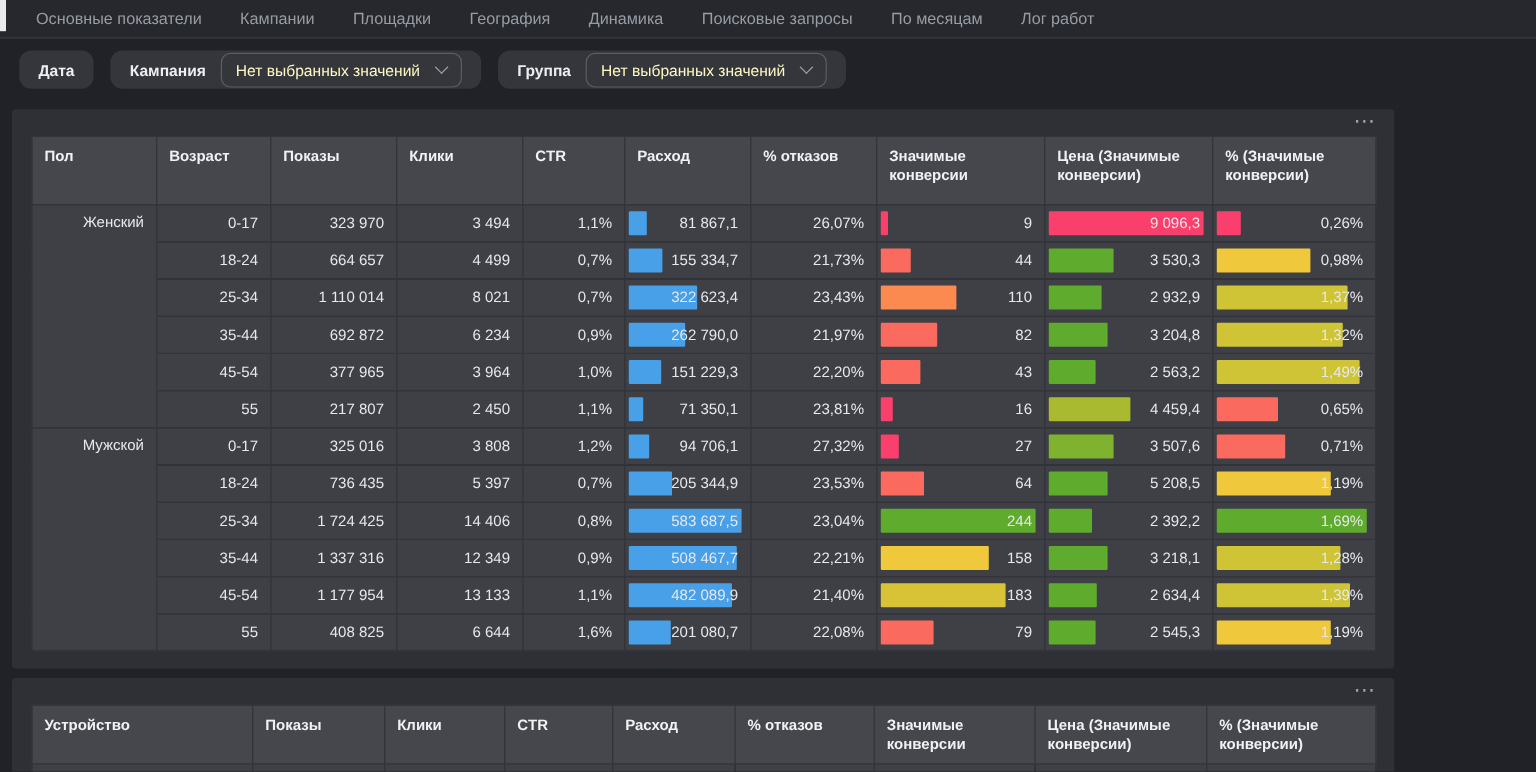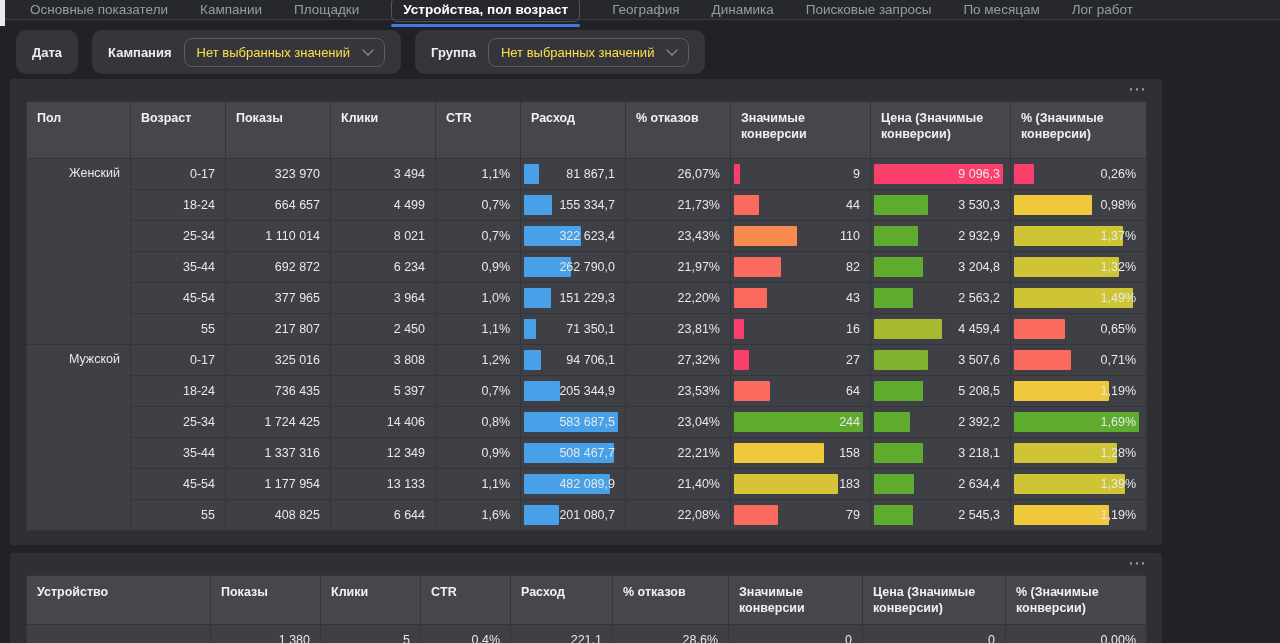--- a/index.html
+++ b/index.html
@@ -3,38 +3,38 @@
 <meta charset="utf-8">
 <style>
   * { margin:0; padding:0; box-sizing:border-box; }
   html,body { width:1280px; height:643px; overflow:hidden; background:#202227;
     font-family:"Liberation Sans", sans-serif; }
   .screen { position:relative; width:1280px; height:643px; }
 
   .edge-artifact { position:absolute; left:0; top:0; width:5px; height:26px; background:#E9EAEB; z-index:5; }
 
   
-  .tabbar { height:20px; display:flex; align-items:center; gap:32px; padding-left:30px;
+  .tabbar { height:32px; display:flex; align-items:center; gap:32px; padding-left:30px;
     background:#26282D; border-bottom:1px solid #3A3C42; }
   .tab { color:#979CA5; font-size:13.5px; white-space:nowrap; cursor:pointer; }
   .tab.active { color:#FFFFFF; font-weight:bold; border:1px solid #54565E; border-radius:6px;
     padding:4px 11px; position:relative; }
   .tab.active::after { content:""; position:absolute; left:-1px; right:-1px; bottom:-6px;
     height:3px; background:#3E7CDB; border-radius:2px; }
 
   
   .filterbar { display:flex; gap:14px; padding:10px 0 0 16px; height:56px; }
   .fgroup { display:flex; align-items:center; gap:12px; background:#34363C;
-    border-radius:10px; padding:0 16px; height:44px; }
+    border-radius:10px; padding:0 16px; height:32px; }
   .flabel { color:#EDEEF0; font-weight:bold; font-size:13px; white-space:nowrap; }
   .chip, .select { display:flex; align-items:center; border:1px solid #5A5D64;
     border-radius:8px; padding:6px 12px; font-size:13px; white-space:nowrap; cursor:pointer; }
   .chip span.txt { color:#DADCE0; }
   .x { color:#8B8E95; margin-left:12px; font-size:12px; }
-  .ph { color:#fde047; }
+  .ph { color:#fef9c3; }
   .chev { width:8px; height:8px; border-right:1.6px solid #9CA0A8; border-bottom:1.6px solid #9CA0A8;
     transform:rotate(45deg); margin-left:14px; margin-top:-4px; }
 
   
   .widget { position:relative; width:1152px; margin-left:10px; background:#2E3036;
     border-radius:3px; padding:12px 16px 14px; }
   .w1 { margin-top:3px; }
   .w2 { margin-top:8px; height:120px; }
   .more { position:absolute; top:0px; right:14px; color:#9CA0A8; font-size:18px;
     letter-spacing:2px; cursor:pointer; line-height:20px; }
@@ -59,21 +59,20 @@
 </head>
 <body>
 
 <div class="screen">
   <div class="edge-artifact"></div>
 
   <nav class="tabbar">
     <span class="tab">Основные показатели</span>
     <span class="tab">Кампании</span>
     <span class="tab">Площадки</span>
-    <span class="tab active">Устройства, пол возраст</span>
     <span class="tab">География</span>
     <span class="tab">Динамика</span>
     <span class="tab">Поисковые запросы</span>
     <span class="tab">По месяцам</span>
     <span class="tab">Лог работ</span>
   </nav>
 
   <div class="filterbar">
     <div class="fgroup">
       <span class="flabel">Дата</span>

